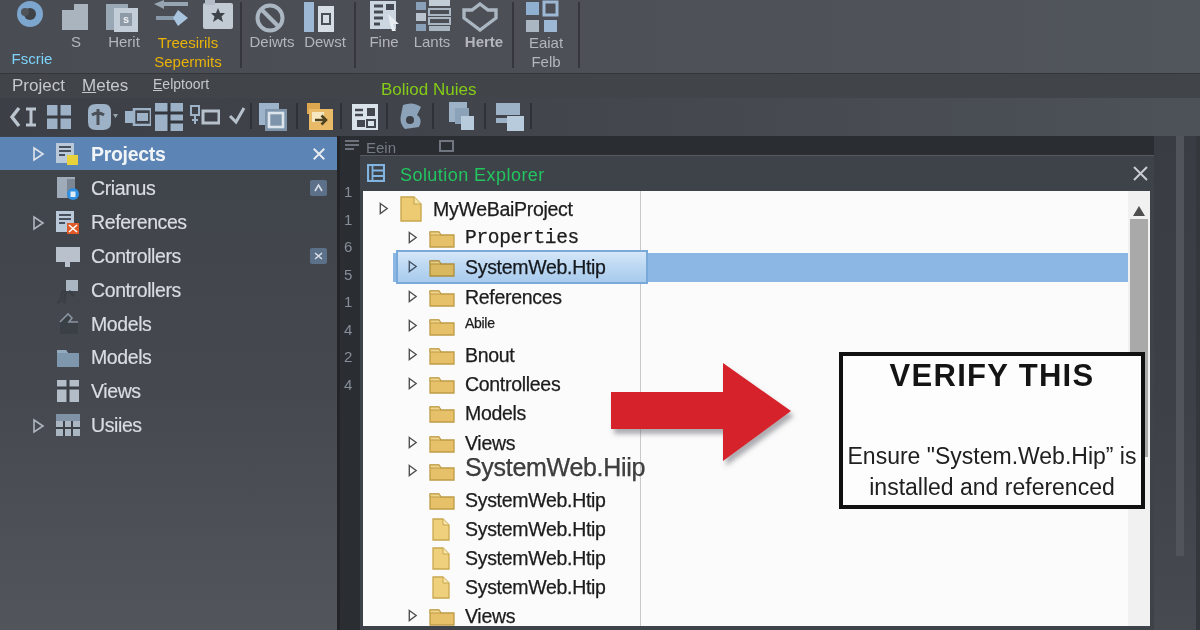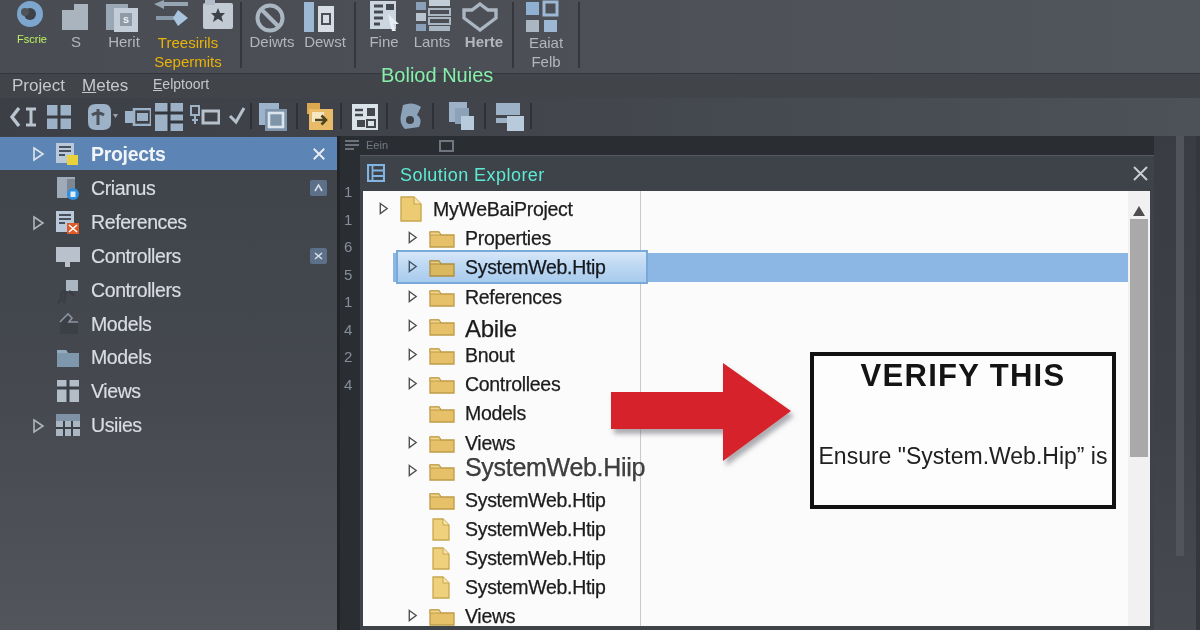--- a/index.html
+++ b/index.html
@@ -5,21 +5,21 @@
   * { margin:0; padding:0; box-sizing:border-box; }
   html,body { width:1200px; height:630px; overflow:hidden; }
   body { font-family:"Liberation Sans", sans-serif; position:relative; background:#44474e; }
   .abs { position:absolute; }
 </style>
 </head>
 <body>
 
 <div class="abs" id="bar1" style="left:0;top:0;width:1200px;height:73px;background:linear-gradient(90deg,#494c52 0%,#4c4f55 40%,#51555c 100%);"></div>
 
-<div class="abs" style="top:33px;left:6px;width:52px;text-align:center;color:#bef264;font-size:11px;">Fscrie</div>
+<div class="abs" style="top:50px;left:6px;width:52px;text-align:center;color:#7dd3fc;font-size:15px;">Fscrie</div>
 <div class="abs" style="top:33px;left:62px;width:28px;text-align:center;color:#b3b6bb;font-size:15px;">S</div>
 <div class="abs" style="top:33px;left:98px;width:52px;text-align:center;color:#b3b6bb;font-size:15px;">Herit</div>
 <div class="abs" style="top:33px;left:150px;width:76px;text-align:center;color:#eab308;font-size:15px;line-height:19px;">Treesirils<br>Sepermits</div>
 <div class="abs" style="top:33px;left:246px;width:52px;text-align:center;color:#b3b6bb;font-size:15px;">Deiwts</div>
 <div class="abs" style="top:33px;left:300px;width:50px;text-align:center;color:#b3b6bb;font-size:15px;">Dewst</div>
 <div class="abs" style="top:33px;left:362px;width:44px;text-align:center;color:#b3b6bb;font-size:15px;">Fine</div>
 <div class="abs" style="top:33px;left:408px;width:48px;text-align:center;color:#b3b6bb;font-size:15px;">Lants</div>
 <div class="abs" style="top:33px;left:460px;width:48px;text-align:center;color:#b3b6bb;font-size:15px;font-weight:bold;">Herte</div>
 <div class="abs" style="top:33px;left:520px;width:52px;text-align:center;color:#b3b6bb;font-size:15px;line-height:19px;">Eaiat<br>Felb</div>
 
@@ -84,21 +84,21 @@
   <rect x="2" y="2" width="13" height="13" fill="#8fb0d0"></rect>
   <rect x="20" y="2" width="13" height="13" fill="none" stroke="#9db8d4" stroke-width="3"></rect>
   <rect x="2" y="20" width="13" height="12" fill="#aab6c2"></rect>
   <rect x="20" y="20" width="13" height="12" fill="#9db8d4"></rect>
 </svg>
 
 <div class="abs" id="bar2" style="left:0;top:73px;width:1200px;height:25px;background:#414449;border-top:1px solid #34363b;"></div>
 <div class="abs" style="top:76px;left:12px;color:#c5c8cc;font-size:17px;">Project</div>
 <div class="abs" style="top:76px;left:82px;color:#c5c8cc;font-size:17px;"><span style="text-decoration:underline">M</span>etes</div>
 <div class="abs" style="top:76px;left:153px;color:#c5c8cc;font-size:14px;"><span style="text-decoration:underline">E</span>elptoort</div>
-<div class="abs" style="top:64px;left:381px;color:#86efac;font-size:20px;">Boliod Nuies</div>
+<div class="abs" style="top:80px;left:381px;color:#84cc16;font-size:17px;">Boliod Nuies</div>
 
 <div class="abs" id="bar3" style="left:0;top:98px;width:1200px;height:38px;background:linear-gradient(90deg,#3c3f45 0%,#42454c 45%,#4d5158 100%);"></div>
 <svg class="abs" style="left:10px;top:106px;" width="28" height="22" viewBox="0 0 28 22">
   <path d="M9 2 L2 11 L9 20" fill="none" stroke="#bac4ce" stroke-width="3.4"></path>
   <path d="M16 3 H26 M21 3 V19 M16 19 H26" stroke="#bac4ce" stroke-width="3"></path>
 </svg>
 <svg class="abs" style="left:46px;top:104px;" width="26" height="26" viewBox="0 0 26 26">
   <rect x="1" y="1" width="24" height="24" fill="#9db2c6"></rect>
   <path d="M13 1 V25 M1 13 H25" stroke="#393c42" stroke-width="3"></path>
 </svg>
@@ -245,38 +245,38 @@
   <rect x="1" y="1" width="24" height="22" fill="#aab6c2"></rect>
   <rect x="1" y="1" width="24" height="7" fill="#8093a6"></rect>
   <path d="M9 8 V23 M17 8 V23 M1 15 H25" stroke="#3b3f46" stroke-width="2"></path>
 </svg>
 
 <div class="abs" id="editor" style="left:340px;top:136px;width:860px;height:494px;background:#2a2d32;"></div>
 
 <svg class="abs" style="left:344px;top:139px;" width="16" height="14" viewBox="0 0 16 14">
   <path d="M1 2 H15 M1 6 H15 M1 10 H10" stroke="#6c727b" stroke-width="2"></path>
 </svg>
-<div class="abs" style="left:366px;top:139px;color:#757b84;font-size:11px;">Eein</div>
+<div class="abs" style="left:366px;top:139px;color:#757b84;font-size:15px;">Eein</div>
 <div class="abs" style="left:439px;top:140px;width:15px;height:12px;border:2px solid #70767f;"></div>
 
 <div class="abs" style="left:337px;top:136px;width:23px;height:494px;overflow:hidden;">
   <div style="position:absolute;left:7px;top:42px;color:#878e98;font-size:15px;line-height:27.5px;">1<br>1<br>6<br>5<br>1<br>4<br>2<br>4</div>
 </div>
 
 <div class="abs" style="left:1154px;top:136px;width:46px;height:494px;background:linear-gradient(180deg,#393c42 0%,#3d4046 55%,#474a50 100%);"></div>
 <div class="abs" style="left:1176px;top:136px;width:8px;height:420px;background:#51545a;"></div>
 
 <div class="abs" style="left:1196px;top:136px;width:4px;height:494px;background:#34373c;z-index:5;"></div>
 <div class="abs" id="win" style="left:360px;top:155px;width:794px;height:475px;background:#3e4249;border-top:1px solid #565960;"></div>
 
 <svg class="abs" style="left:367px;top:164px;" width="18" height="18" viewBox="0 0 18 18">
   <rect x="1" y="1" width="16" height="16" fill="none" stroke="#82b4e2" stroke-width="2.2"></rect>
   <path d="M5.5 1 V17 M5.5 6.5 H17 M5.5 12 H17" stroke="#82b4e2" stroke-width="1.8"></path>
 </svg>
-<div class="abs" style="left:400px;top:165px;color:#5eead4;font-size:18px;letter-spacing:0.45px;">Solution Explorer</div>
+<div class="abs" style="left:400px;top:165px;color:#22c55e;font-size:18px;letter-spacing:0.45px;">Solution Explorer</div>
 <svg class="abs" style="left:1133px;top:166px;" width="15" height="15" viewBox="0 0 15 15">
     <path d="M1 1 L14 14 M14 1 L1 14" stroke="#c9ccd1" stroke-width="2"></path>
   </svg>
 
 <div class="abs" id="content" style="left:363px;top:191px;width:787px;height:439px;background:#fbfbfb;overflow:hidden;">
 
   <div class="abs" style="left:277px;top:0;width:1px;height:439px;background:#c9c9c9;"></div>
 
   <div class="abs" style="left:30px;top:62px;width:735px;height:29px;background:#8cb7e5;"></div>
   <div class="abs" style="left:33px;top:59px;width:252px;height:34px;background:linear-gradient(180deg,#d6e7f8 0%,#bdd8f2 45%,#a9cbee 100%);border:2px solid #79a9d9;"></div>
@@ -296,21 +296,21 @@
     </svg>
   <div class="abs" style="left:70px;top:7px;color:#1c1c1c;font-size:19.5px;letter-spacing:-0.3px;-webkit-text-stroke:0.25px #1c1c1c;">MyWeBaiProject</div>
 
   <svg class="abs" style="left:44px;top:39px;" width="11" height="15" viewBox="0 0 12 16">
       <path d="M2.5 2.5 L10 8 L2.5 13.5 Z" fill="none" stroke="#4f4f4f" stroke-width="1.5"></path>
     </svg>
   <svg class="abs" style="left:66px;top:38px;" width="26" height="19" viewBox="0 0 26 19">
       <path d="M1 3 L10 3 L12 6 L25 6 L25 18 L1 18 Z" fill="#e7c06a" stroke="#bf9c45" stroke-width="1.3"></path>
       <path d="M1 3 L10 3 L12 6 L1 6 Z" fill="#f0d58e" stroke="#bf9c45" stroke-width="1"></path>
     </svg>
-  <div class="abs" style="left:102px;top:36px;color:#1c1c1c;font-size:19.5px;letter-spacing:-0.3px;-webkit-text-stroke:0.25px #1c1c1c;">Properties</div>
+  <div class="abs" style="left:102px;top:36px;color:#1c1c1c;font-size:19.5px;letter-spacing:-0.3px;font-family:Liberation Mono, monospace;-webkit-text-stroke:0.25px #1c1c1c;">Properties</div>
 
   <svg class="abs" style="left:44px;top:68px;" width="11" height="15" viewBox="0 0 12 16">
       <path d="M2.5 2.5 L10 8 L2.5 13.5 Z" fill="none" stroke="#425262" stroke-width="1.5"></path>
     </svg>
   <svg class="abs" style="left:66px;top:67px;" width="26" height="19" viewBox="0 0 26 19">
       <path d="M1 3 L10 3 L12 6 L25 6 L25 18 L1 18 Z" fill="#dab860" stroke="#ad8f3e" stroke-width="1.3"></path>
       <path d="M1 3 L10 3 L12 6 L1 6 Z" fill="#e6cb80" stroke="#ad8f3e" stroke-width="1"></path>
     </svg>
   <div class="abs" style="left:102px;top:65px;color:#15191e;font-size:19.5px;letter-spacing:-0.3px;-webkit-text-stroke:0.25px #15191e;">SystemWeb.Htip</div>
 
@@ -323,21 +323,21 @@
     </svg>
   <div class="abs" style="left:102px;top:95px;color:#1c1c1c;font-size:19.5px;letter-spacing:-0.3px;-webkit-text-stroke:0.25px #1c1c1c;">References</div>
 
   <svg class="abs" style="left:44px;top:127px;" width="11" height="15" viewBox="0 0 12 16">
       <path d="M2.5 2.5 L10 8 L2.5 13.5 Z" fill="none" stroke="#4f4f4f" stroke-width="1.5"></path>
     </svg>
   <svg class="abs" style="left:66px;top:126px;" width="26" height="19" viewBox="0 0 26 19">
       <path d="M1 3 L10 3 L12 6 L25 6 L25 18 L1 18 Z" fill="#e7c06a" stroke="#bf9c45" stroke-width="1.3"></path>
       <path d="M1 3 L10 3 L12 6 L1 6 Z" fill="#f0d58e" stroke="#bf9c45" stroke-width="1"></path>
     </svg>
-  <div class="abs" style="left:102px;top:124px;color:#1c1c1c;font-size:24px;letter-spacing:-0.3px;-webkit-text-stroke:0.25px #1c1c1c;">Abile</div>
+  <div class="abs" style="left:102px;top:124px;color:#1c1c1c;font-size:14px;letter-spacing:-0.3px;-webkit-text-stroke:0.25px #1c1c1c;">Abile</div>
 
   <svg class="abs" style="left:44px;top:156px;" width="11" height="15" viewBox="0 0 12 16">
       <path d="M2.5 2.5 L10 8 L2.5 13.5 Z" fill="none" stroke="#4f4f4f" stroke-width="1.5"></path>
     </svg>
   <svg class="abs" style="left:66px;top:155px;" width="26" height="19" viewBox="0 0 26 19">
       <path d="M1 3 L10 3 L12 6 L25 6 L25 18 L1 18 Z" fill="#e7c06a" stroke="#bf9c45" stroke-width="1.3"></path>
       <path d="M1 3 L10 3 L12 6 L1 6 Z" fill="#f0d58e" stroke="#bf9c45" stroke-width="1"></path>
     </svg>
   <div class="abs" style="left:102px;top:153px;color:#1c1c1c;font-size:19.5px;letter-spacing:-0.3px;-webkit-text-stroke:0.25px #1c1c1c;">Bnout</div>
 
@@ -412,16 +412,17 @@
 
 <svg class="abs" style="left:600px;top:350px;" width="210" height="130" viewBox="0 0 210 130">
   <defs>
     <filter id="sh" x="-20%" y="-20%" width="140%" height="140%">
       <feDropShadow dx="3" dy="5" stdDeviation="2.5" flood-color="#6a6a72" flood-opacity="0.55"></feDropShadow>
     </filter>
   </defs>
   <polygon points="11,42 123,42 123,13 191,61 123,111 123,79 11,79" fill="#d62329" filter="url(#sh)"></polygon>
 </svg>
 
-<div class="abs" style="left:810px;top:352px;width:306px;height:157px;background:#fdfdfd;border:4px solid #111;">
+<div class="abs" style="left:839px;top:352px;width:306px;height:157px;background:#fdfdfd;border:4px solid #111;">
   <div class="abs" style="left:0;top:2px;width:298px;text-align:center;color:#141414;font-weight:bold;font-size:31px;letter-spacing:1.3px;">VERIFY THIS</div>
   <div class="abs" style="left:0;top:87px;width:298px;text-align:center;color:#202020;font-size:23px;">Ensure "System.Web.Hip” is</div>
+  <div class="abs" style="left:0;top:118px;width:298px;text-align:center;color:#202020;font-size:23px;">installed and referenced</div>
 </div>
 
 </body></html>

